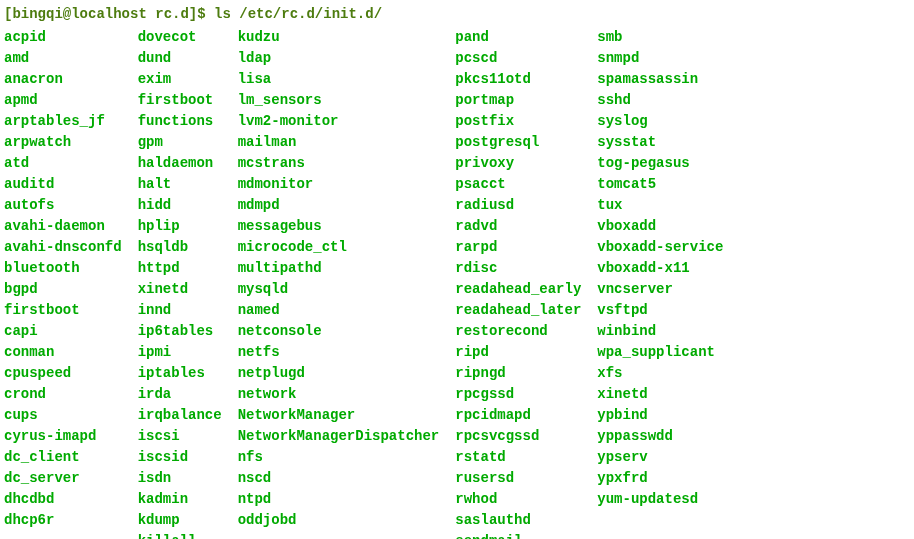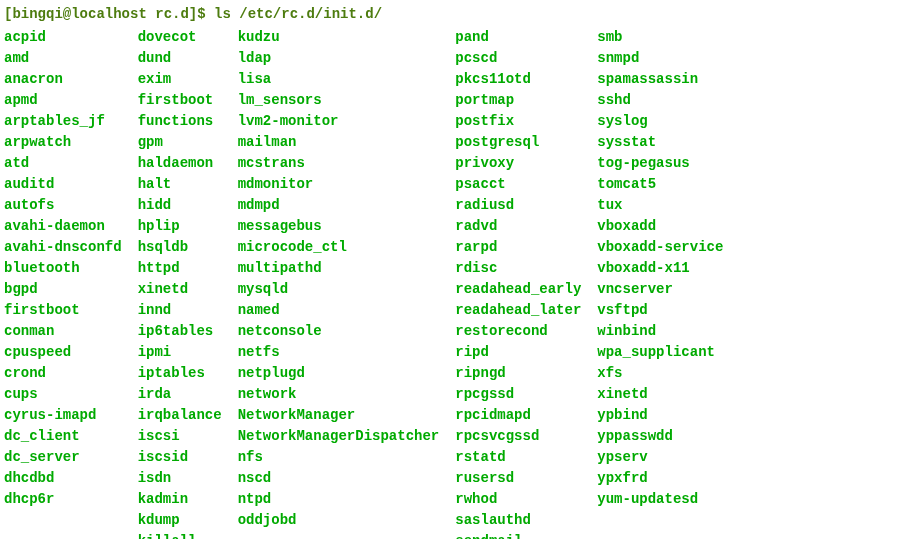--- a/index.html
+++ b/index.html
@@ -48,20 +48,21 @@
       <span class="entry">arptables_jf</span>
       <span class="entry">arpwatch</span>
       <span class="entry">atd</span>
       <span class="entry">auditd</span>
       <span class="entry">autofs</span>
       <span class="entry">avahi-daemon</span>
       <span class="entry">avahi-dnsconfd</span>
       <span class="entry">bluetooth</span>
       <span class="entry">bgpd</span>
       <span class="entry">firstboot</span>
+      <span class="entry">capi</span>
       <span class="entry">conman</span>
       <span class="entry">cpuspeed</span>
       <span class="entry">crond</span>
       <span class="entry">cups</span>
       <span class="entry">cyrus-imapd</span>
       <span class="entry">dc_client</span>
       <span class="entry">dc_server</span>
       <span class="entry">dhcdbd</span>
       <span class="entry">dhcp6r</span>
     </div>

